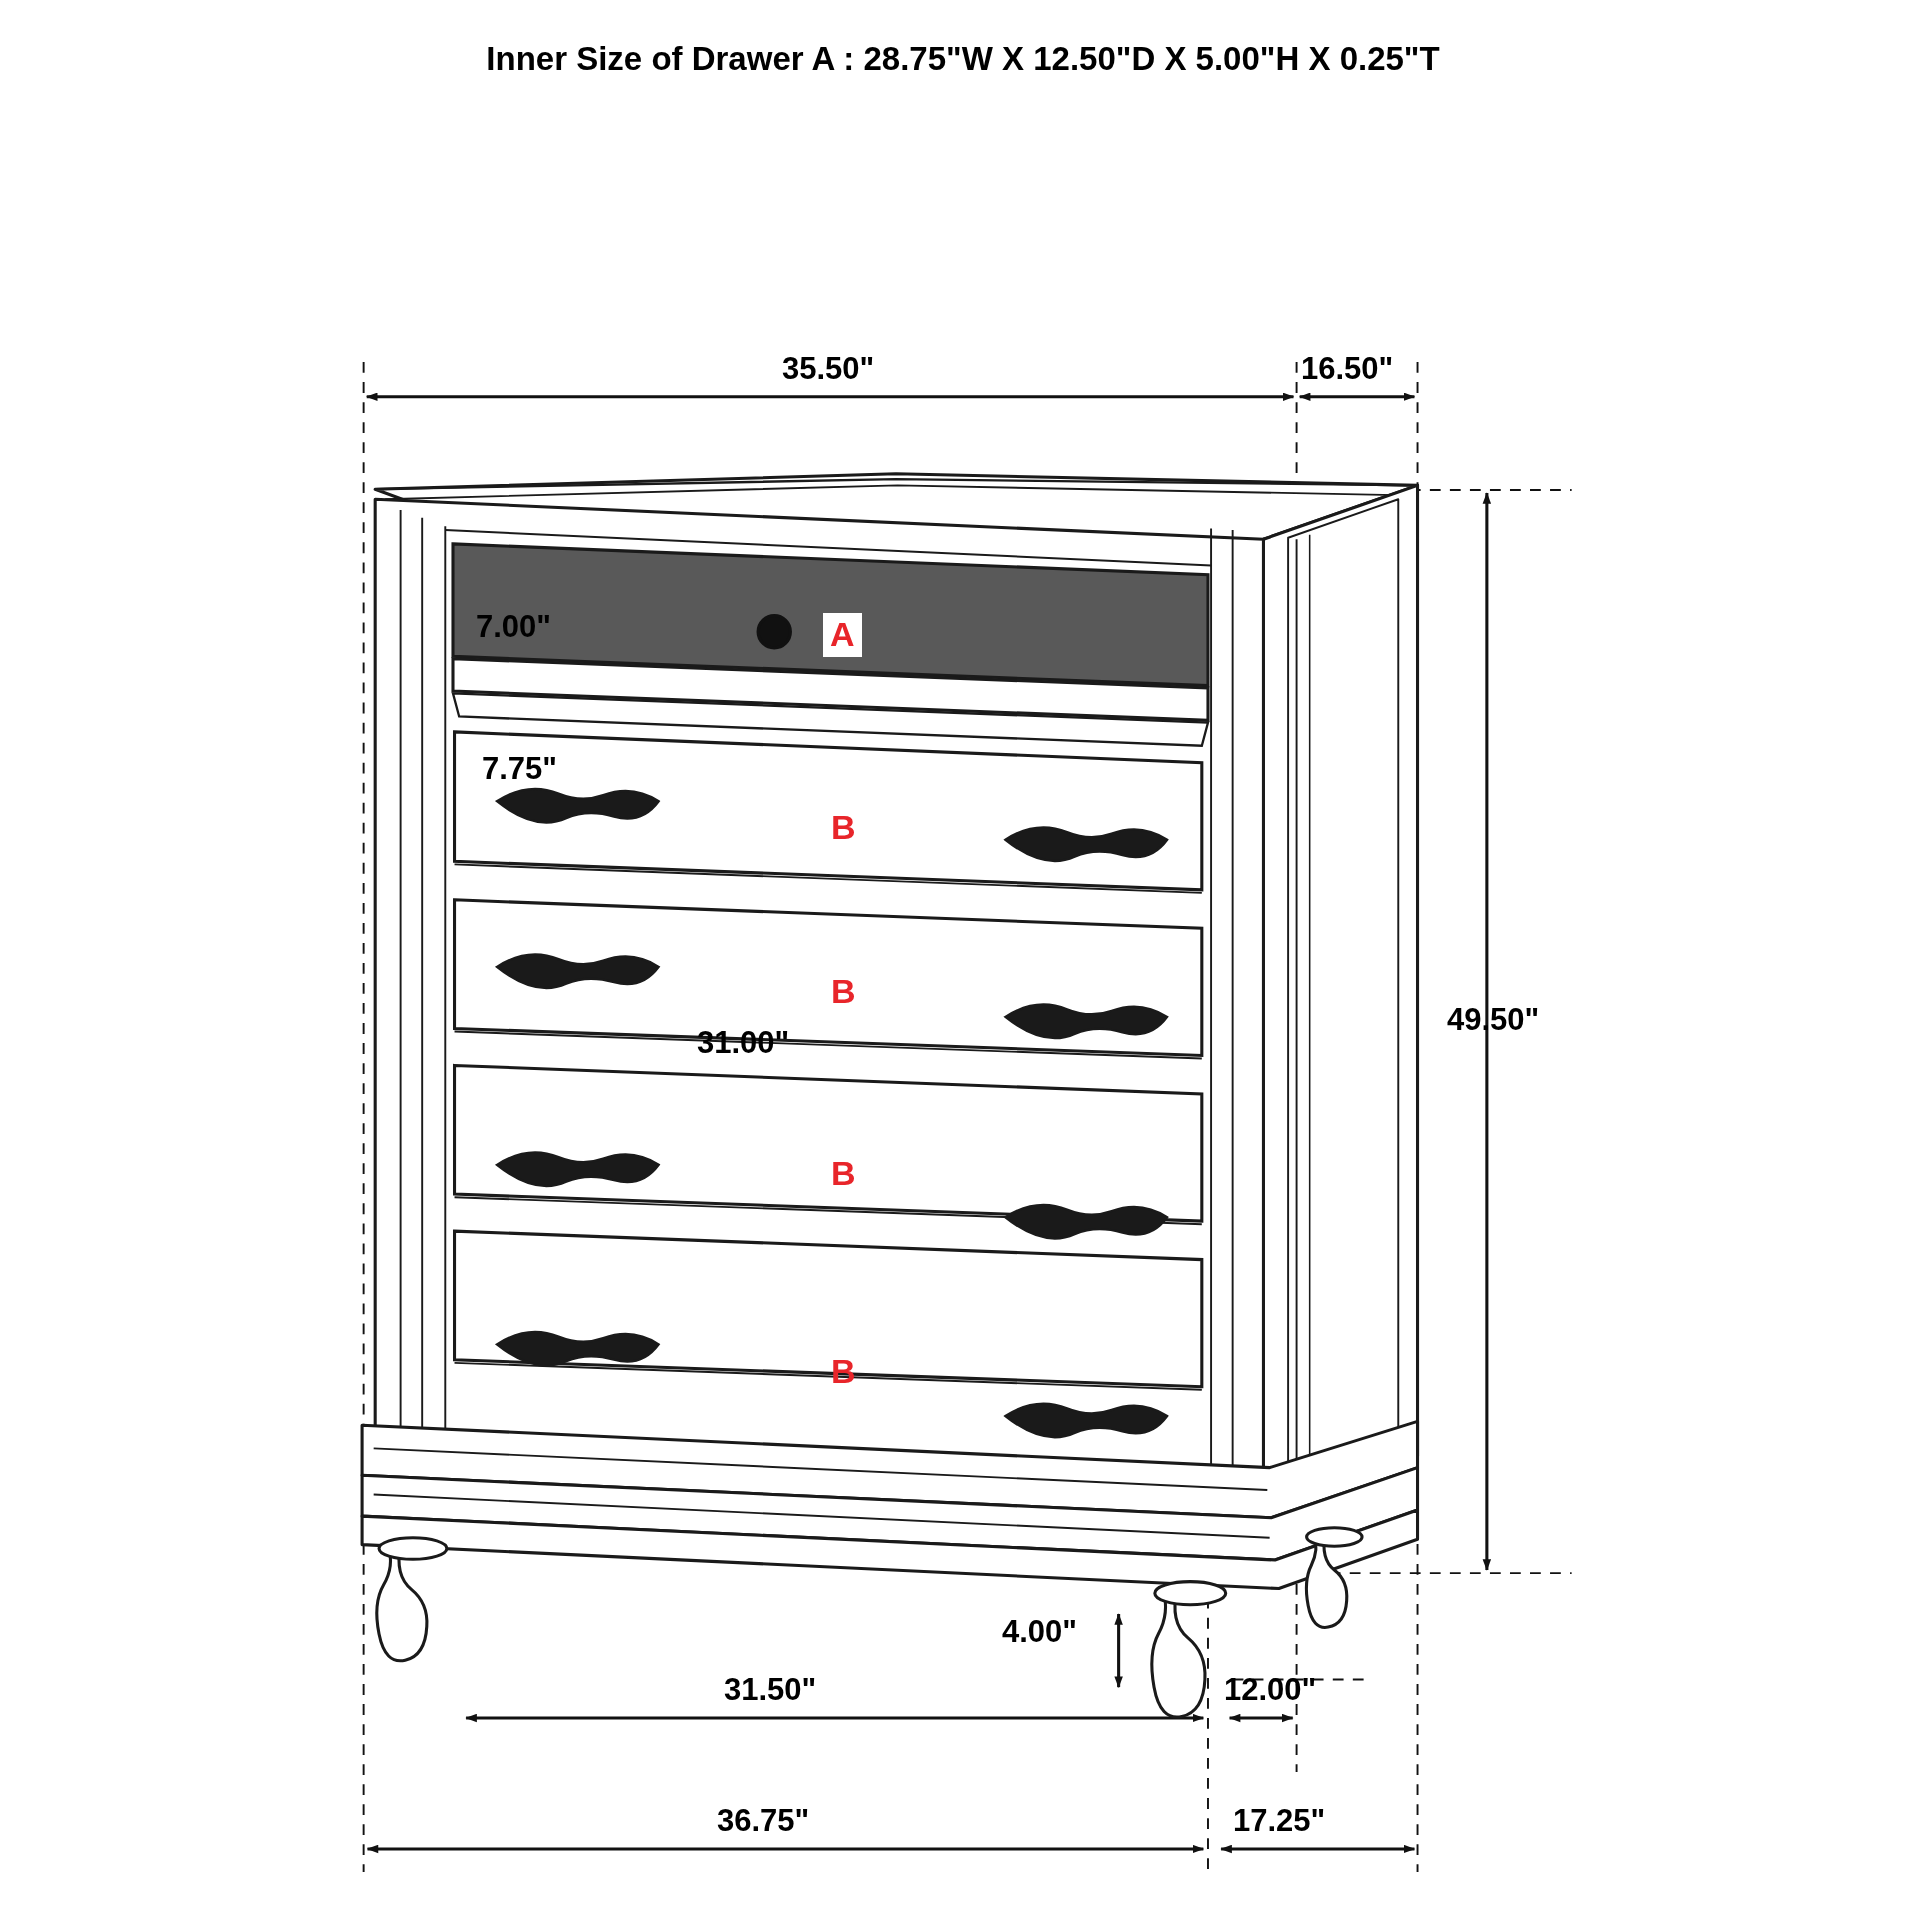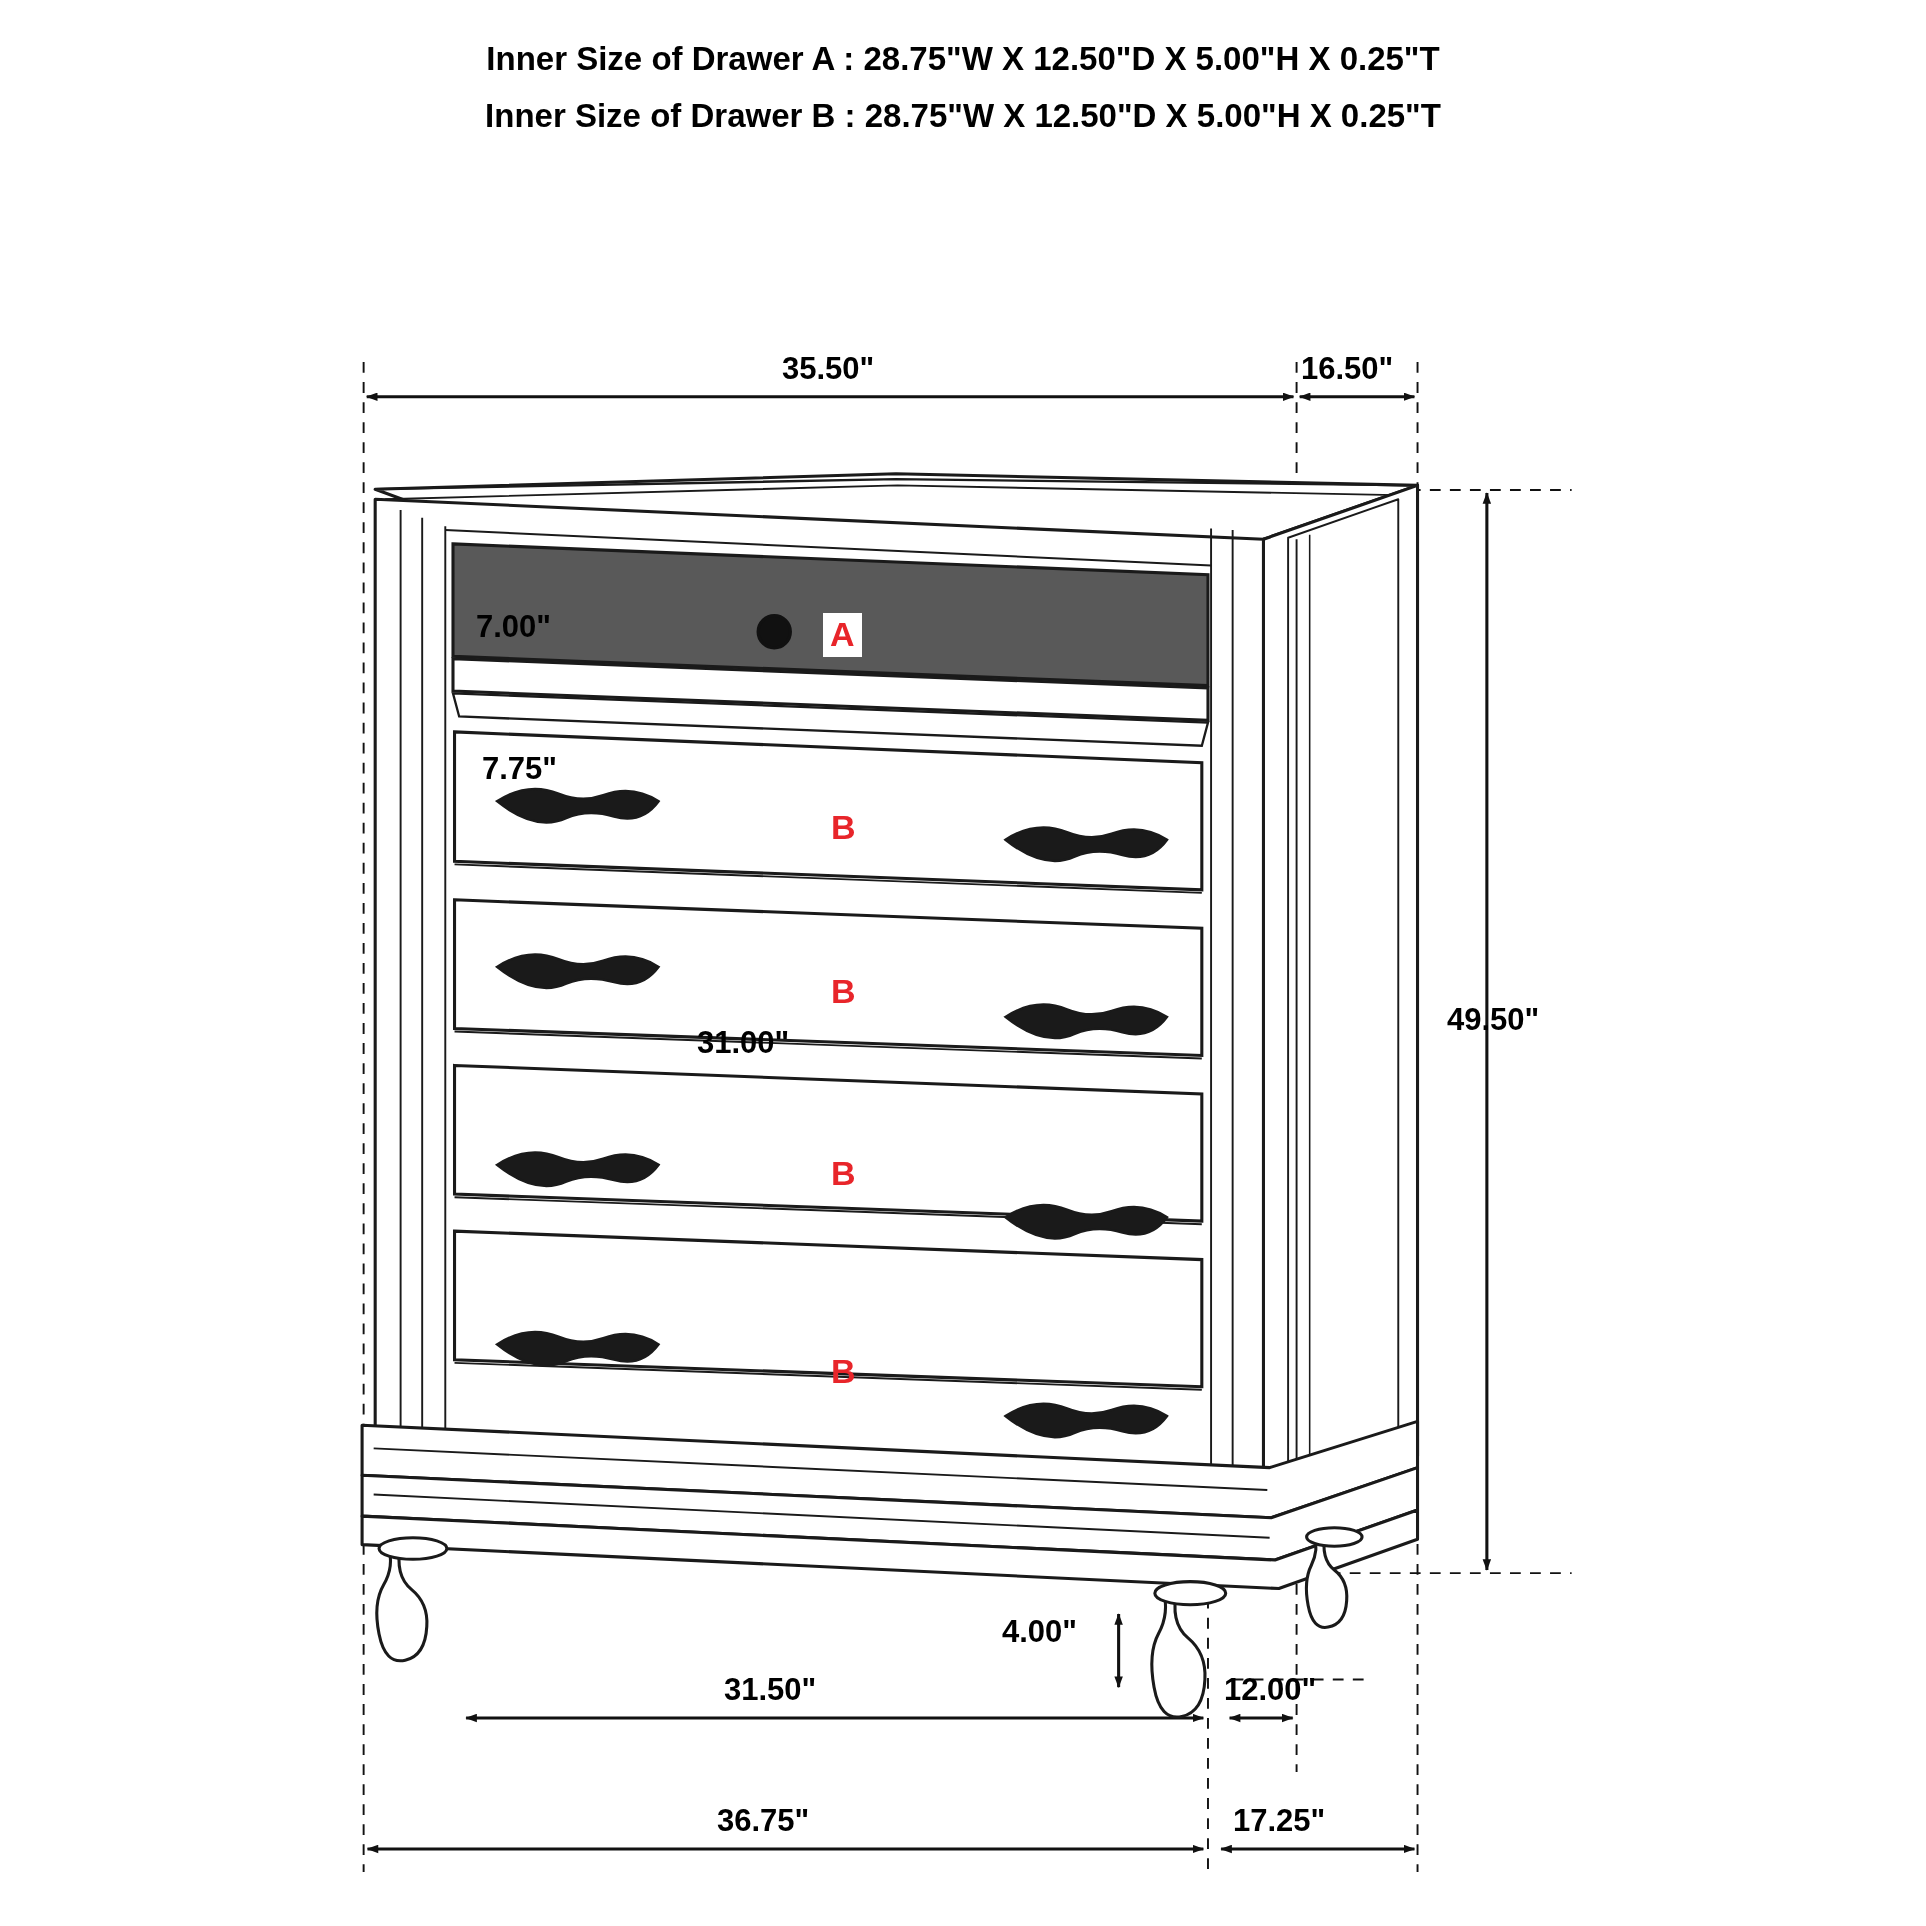--- a/index.html
+++ b/index.html
@@ -64,21 +64,20 @@
     padding: 1.5px 7px 3.1px 7px;
     white-space: nowrap;
   }
 </style>
 </head>
 <body>
 
 <div id="stage">
 
   <div class="header-line" id="hdr1">Inner Size of Drawer A : 28.75"W X 12.50"D X 5.00"H X  0.25"T</div>
-  <div class="header-line" id="hdr2">Inner Size of Drawer B : 28.75"W X 12.50"D X 5.00"H X  0.25"T</div>
 
   <svg id="drawing" viewBox="0 0 2500 2500">
     <defs>
       <marker id="arrEnd" markerWidth="16" markerHeight="16" refX="14" refY="5.5" orient="auto" markerUnits="userSpaceOnUse">
         <path d="M0,0 L15,5.5 L0,11 z" fill="#111111"></path>
       </marker>
       <marker id="arrStart" markerWidth="16" markerHeight="16" refX="1" refY="5.5" orient="auto" markerUnits="userSpaceOnUse">
         <path d="M15,0 L0,5.5 L15,11 z" fill="#111111"></path>
       </marker>
     </defs>

